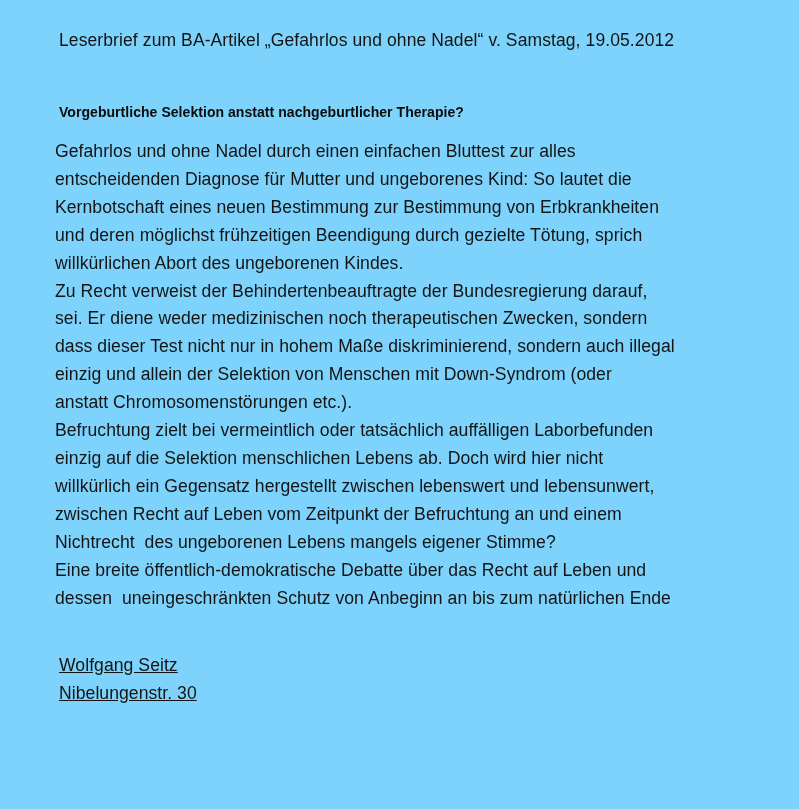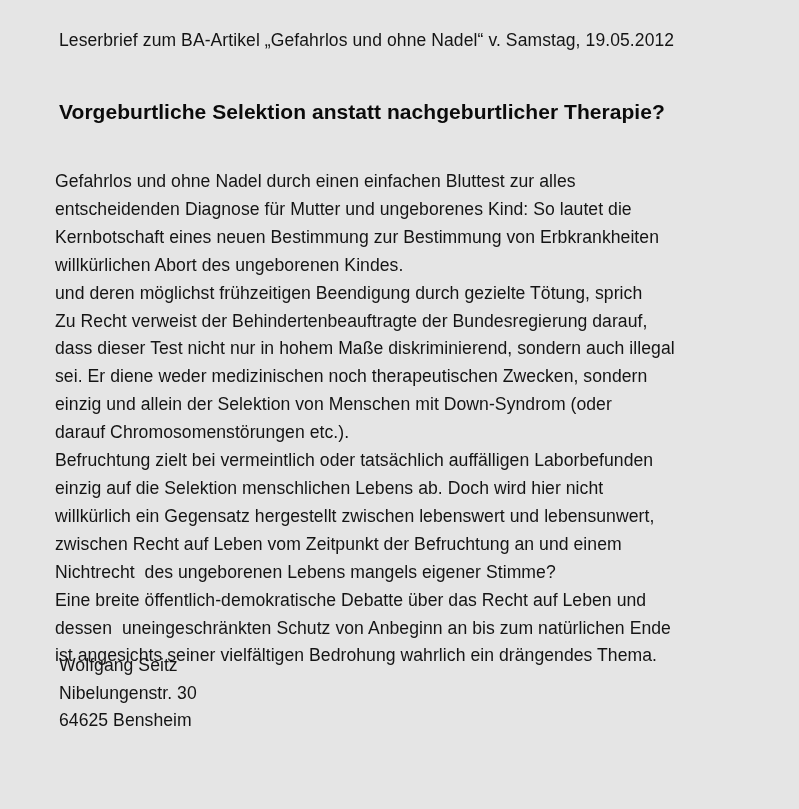--- a/index.html
+++ b/index.html
@@ -13,21 +13,21 @@
     background: #ffffff;
     font-family: "Liberation Sans", sans-serif;
     color: #111111;
     overflow: hidden;
   }
 
   .page {
     position: relative;
     width: 799px;
     height: 809px;
-    background: #e5e5e5;
+    background: #7dd3fc;
   }
 
   
   .doc-header {
     position: absolute;
     left: 59px;
     top: 27px;
     width: 700px;
     font-size: 17.5px;
     line-height: 26px;
@@ -35,33 +35,33 @@
     color: #141414;
     white-space: nowrap;
   }
 
   
   .doc-title {
     position: absolute;
     left: 59px;
     top: 99px;
     width: 700px;
-    font-size: 21px;
+    font-size: 14px;
     font-weight: bold;
     line-height: 26px;
     letter-spacing: 0.05px;
     color: #0b0b0b;
     white-space: nowrap;
   }
 
   
   .doc-body {
     position: absolute;
     left: 55px;
-    top: 168px;
+    top: 138px;
     width: 700px;
   }
   .body-line {
     font-size: 17.6px;
     line-height: 27.9px;
     letter-spacing: 0.05px;
     color: #141414;
     white-space: pre;
   }
 
@@ -71,51 +71,50 @@
     left: 59px;
     top: 652px;
     width: 420px;
   }
   .sig-line {
     font-size: 17.6px;
     line-height: 27.5px;
     letter-spacing: 0.05px;
     color: #141414;
     white-space: pre;
+    text-decoration: underline;
   }
 </style>
 </head>
 <body>
 
 <div class="page">
 
   <div class="doc-header">Leserbrief zum BA-Artikel „Gefahrlos und ohne Nadel“ v. Samstag, 19.05.2012</div>
 
   <div class="doc-title">Vorgeburtliche Selektion anstatt nachgeburtlicher Therapie?</div>
 
   <div class="doc-body">
       <div class="body-line">Gefahrlos und ohne Nadel durch einen einfachen Bluttest zur alles</div>
       <div class="body-line">entscheidenden Diagnose für Mutter und ungeborenes Kind: So lautet die</div>
       <div class="body-line">Kernbotschaft eines neuen Bestimmung zur Bestimmung von Erbkrankheiten</div>
+      <div class="body-line">und deren möglichst frühzeitigen Beendigung durch gezielte Tötung, sprich</div>
       <div class="body-line">willkürlichen Abort des ungeborenen Kindes.</div>
-      <div class="body-line">und deren möglichst frühzeitigen Beendigung durch gezielte Tötung, sprich</div>
       <div class="body-line">Zu Recht verweist der Behindertenbeauftragte der Bundesregierung darauf,</div>
+      <div class="body-line">sei. Er diene weder medizinischen noch therapeutischen Zwecken, sondern</div>
       <div class="body-line">dass dieser Test nicht nur in hohem Maße diskriminierend, sondern auch illegal</div>
-      <div class="body-line">sei. Er diene weder medizinischen noch therapeutischen Zwecken, sondern</div>
       <div class="body-line">einzig und allein der Selektion von Menschen mit Down-Syndrom (oder</div>
-      <div class="body-line">darauf Chromosomenstörungen etc.).</div>
+      <div class="body-line">anstatt Chromosomenstörungen etc.).</div>
       <div class="body-line">Befruchtung zielt bei vermeintlich oder tatsächlich auffälligen Laborbefunden</div>
       <div class="body-line">einzig auf die Selektion menschlichen Lebens ab. Doch wird hier nicht</div>
       <div class="body-line">willkürlich ein Gegensatz hergestellt zwischen lebenswert und lebensunwert,</div>
       <div class="body-line">zwischen Recht auf Leben vom Zeitpunkt der Befruchtung an und einem</div>
       <div class="body-line">Nichtrecht  des ungeborenen Lebens mangels eigener Stimme?</div>
       <div class="body-line">Eine breite öffentlich-demokratische Debatte über das Recht auf Leben und</div>
       <div class="body-line">dessen  uneingeschränkten Schutz von Anbeginn an bis zum natürlichen Ende</div>
-      <div class="body-line">ist angesichts seiner vielfältigen Bedrohung wahrlich ein drängendes Thema.</div>
     </div>
 
   <div class="doc-signature">
       <div class="sig-line">Wolfgang Seitz</div>
       <div class="sig-line">Nibelungenstr. 30</div>
-      <div class="sig-line">64625 Bensheim</div>
     </div>
 
 </div>
 
 </body></html>

